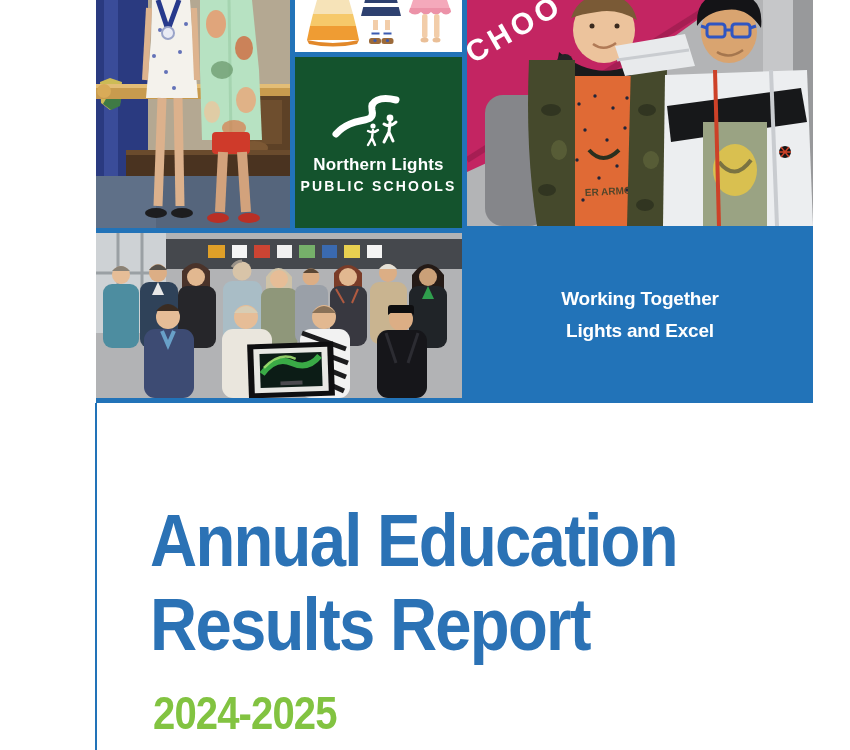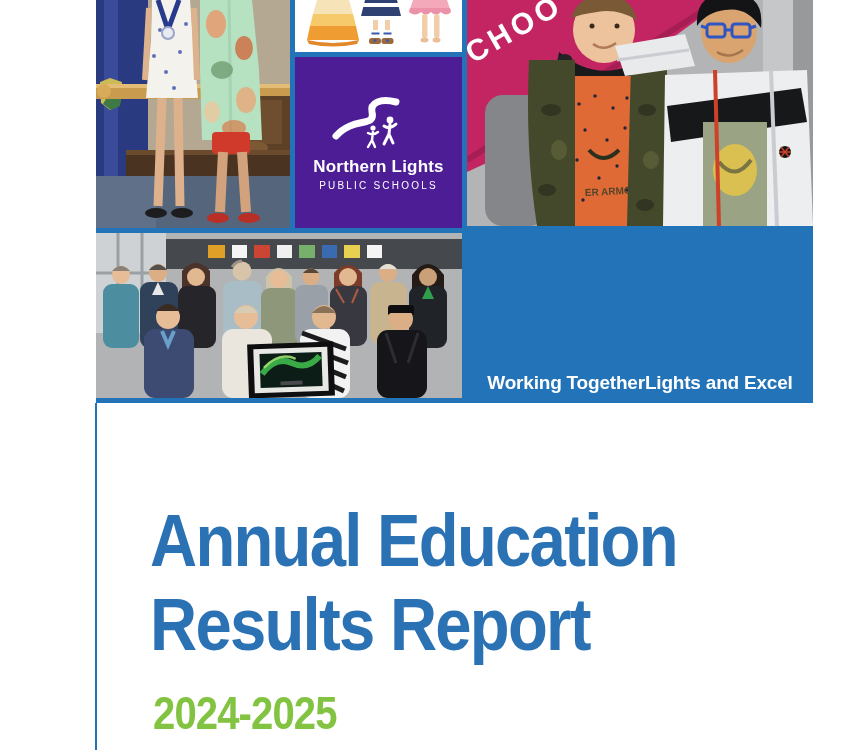--- a/index.html
+++ b/index.html
@@ -4,27 +4,27 @@
 <style>
   html,body{margin:0;padding:0;background:#ffffff;}
   body{width:850px;height:750px;overflow:hidden;font-family:"Liberation Sans",sans-serif;}
   .page{position:relative;width:850px;height:750px;background:#ffffff;}
 
   
   .collage{position:absolute;left:96px;top:0;width:717px;height:403px;background:#2273b8;}
   .tile{position:absolute;overflow:hidden;}
   .t-photo1{left:0;top:0;width:194px;height:228px;}
   .t-illus{left:199px;top:0;width:167px;height:52px;background:#ffffff;box-shadow:inset 0 0 0 1px #d9d9d9;}
-  .t-logo{left:199px;top:57px;width:167px;height:171px;background:#4c1d95;display:flex;flex-direction:column;align-items:center;justify-content:center;}
+  .t-logo{left:199px;top:57px;width:167px;height:171px;background:#14532d;display:flex;flex-direction:column;align-items:center;justify-content:center;}
   .t-photo2{left:371px;top:0;width:346px;height:226px;}
   .t-photo3{left:0;top:233px;width:366px;height:165px;}
-  .t-tagline{left:371px;top:231px;width:346px;height:168px;background:#2273b8;display:flex;flex-direction:row;align-items:flex-end;justify-content:center;}
+  .t-tagline{left:371px;top:231px;width:346px;height:168px;background:#2273b8;display:flex;flex-direction:column;align-items:center;justify-content:center;}
 
   .logo-name{color:#fff;font-weight:bold;font-size:17px;letter-spacing:.2px;margin-top:5px;}
-  .logo-sub{color:#fff;font-weight:normal;font-size:10px;letter-spacing:2.2px;margin-top:3px;}
+  .logo-sub{color:#fff;font-weight:bold;font-size:14px;letter-spacing:2.2px;margin-top:3px;}
   .tagline-line{color:#fff;font-weight:bold;font-size:19px;line-height:32px;text-align:center;letter-spacing:-.2px;}
 
   
   .left-rule{position:absolute;left:95px;top:403px;width:2px;height:347px;background:#2273b8;}
   .title{position:absolute;left:150px;top:498px;color:#2b72b5;font-weight:bold;font-size:75px;line-height:84px;letter-spacing:-2px;transform:scaleX(.87);transform-origin:0 0;white-space:nowrap;}
   .year{position:absolute;left:153px;top:686px;color:#82c341;font-weight:bold;font-size:46px;letter-spacing:-1px;transform:scaleX(.87);transform-origin:0 0;}
 
   svg{display:block;}
 </style>
 </head>

